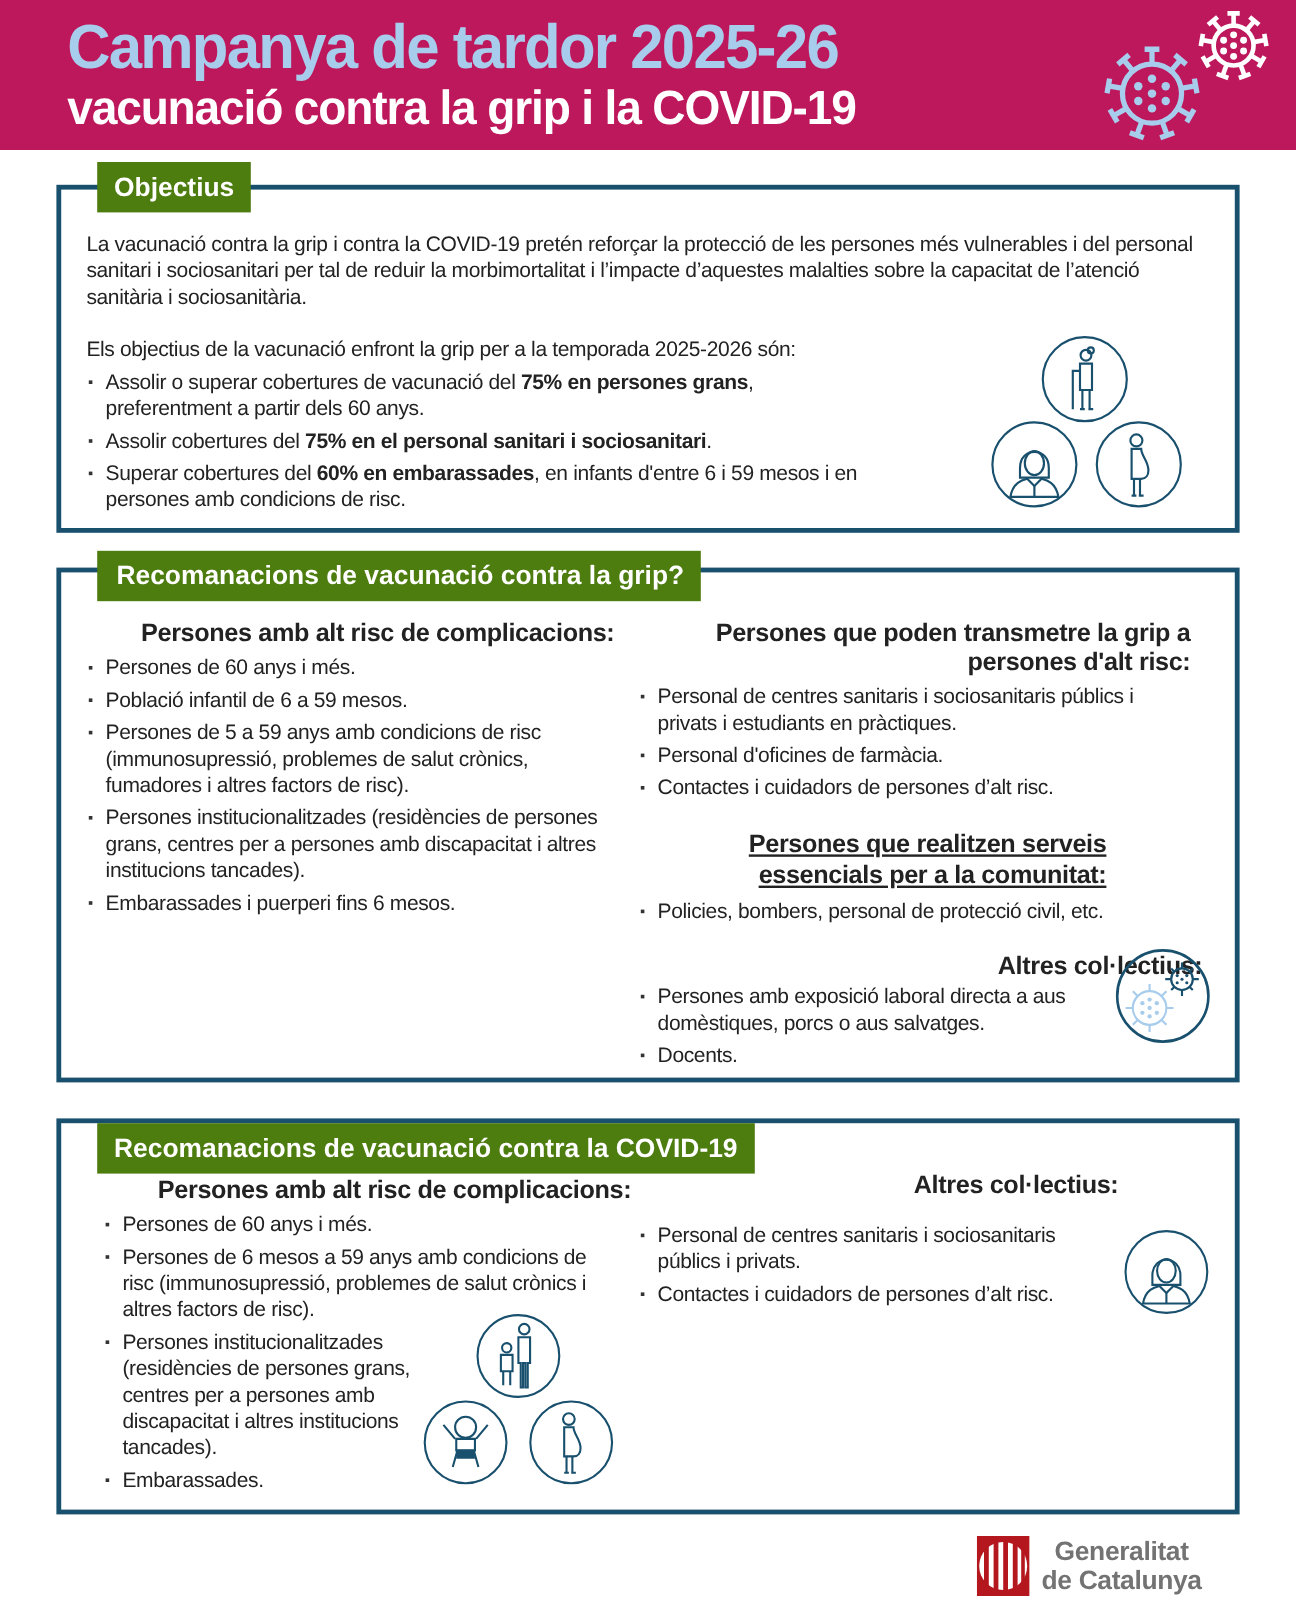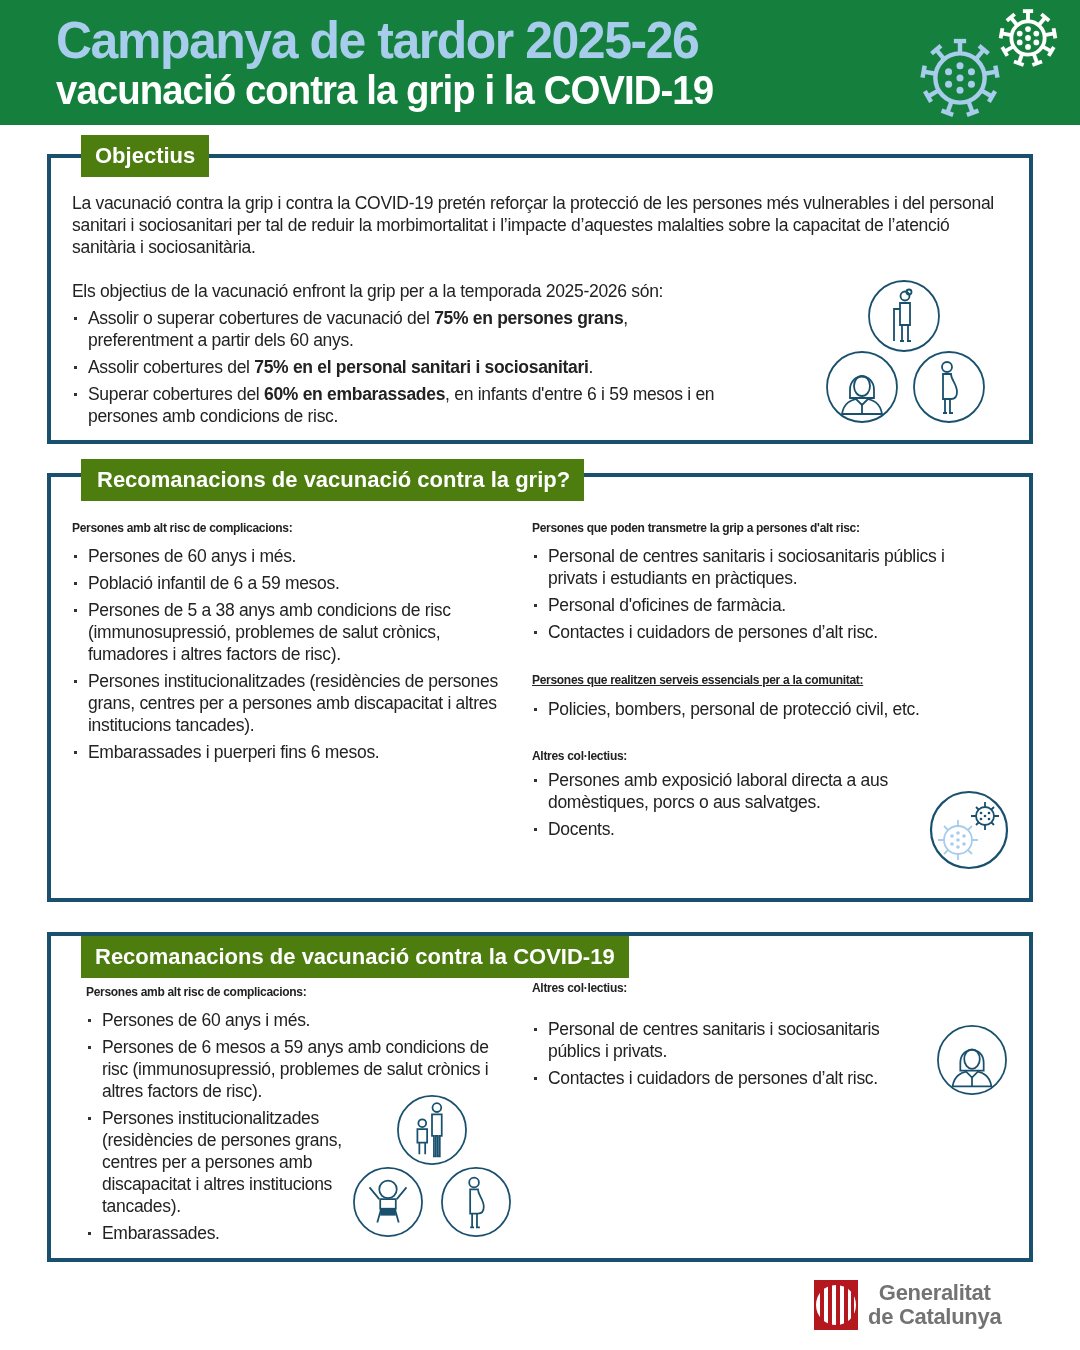--- a/index.html
+++ b/index.html
@@ -1,21 +1,21 @@
 <!DOCTYPE html>
 <html><head>
   <meta charset="utf-8">
   <style>
     * { box-sizing: border-box; margin: 0; padding: 0; }
     html, body { width: 1080px; height: 1350px; background: #ffffff; overflow: hidden; }
     body { position: relative; font-family: "Liberation Sans", sans-serif; color: #222222; }
 
     .header {
       position: absolute; left: 0; top: 0; width: 1080px; height: 125px;
-      background: #15803d;
+      background: #be185d;
     }
     .title-main {
       position: absolute; left: 56px; top: 10px;
       font-family: "Liberation Sans", sans-serif; font-weight: bold;
       font-size: 52px; color: #a8cdec; letter-spacing: -1.5px;
       transform: scaleX(0.96); transform-origin: left top; white-space: nowrap;
     }
     .title-sub {
       position: absolute; left: 56px; top: 68px;
       font-family: "Liberation Sans", sans-serif; font-weight: bold;
@@ -38,21 +38,21 @@
       font-weight: bold; font-size: 22px; white-space: nowrap;
       padding: 0 14px; height: 42px; line-height: 42px;
     }
     .tab1 { left: 81px; top: 135px; }
     .tab2 { left: 81px; top: 459px; padding-left: 16px; }
     .tab3 { left: 81px; top: 936px; }
 
     .text { position: absolute; font-size: 17.5px; line-height: 22px; color: #222; letter-spacing: -0.3px; }
     .text b { font-weight: bold; }
     .para { position: absolute; font-size: 17.5px; line-height: 22px; color: #222; letter-spacing: -0.3px; }
-    .heading { font-weight: bold; font-size: 12px; line-height: 24px; letter-spacing: -0.3px; }
+    .heading { font-weight: bold; font-size: 21px; line-height: 24px; letter-spacing: -0.3px; text-align: right; }
     ul.blist { list-style: none; }
     ul.blist li { position: relative; padding-left: 16px; margin-top: 5px; }
     ul.blist li::before {
       content: ""; position: absolute; left: 2px; top: 10px; width: 3px; height: 3px; background: #333;
     }
 
     .icon-circle { position: absolute; }
     .icon-circle svg { display: block; }
 
     .logo { position: absolute; left: 814px; top: 1280px; width: 44px; height: 50px; }
@@ -171,21 +171,21 @@
 </div>
 
 <div class="box box2"></div>
 <div class="tab tab2">Recomanacions de vacunació contra la grip?</div>
 
 <div class="text" style="left:72px; top:516px; width:440px;">
   <div class="heading">Persones amb alt risc de complicacions:</div>
   <ul class="blist">
     <li>Persones de 60 anys i més.</li>
     <li>Població infantil de 6 a 59 mesos.</li>
-    <li style="width:420px;">Persones de 5 a 38 anys amb condicions de risc (immunosupressió, problemes de salut crònics, fumadores i altres factors de risc).</li>
+    <li style="width:420px;">Persones de 5 a 59 anys amb condicions de risc (immunosupressió, problemes de salut crònics, fumadores i altres factors de risc).</li>
     <li style="width:428px;">Persones institucionalitzades (residències de persones grans, centres per a persones amb discapacitat i altres institucions tancades).</li>
     <li>Embarassades i puerperi fins 6 mesos.</li>
   </ul>
 </div>
 
 <div class="text" style="left:532px; top:516px; width:470px;">
   <div class="heading" style="width:460px;">Persones que poden transmetre la grip a persones d'alt risc:</div>
   <ul class="blist">
     <li style="width:460px;">Personal de centres sanitaris i sociosanitaris públics i privats i estudiants en pràctiques.</li>
     <li>Personal d'oficines de farmàcia.</li>

